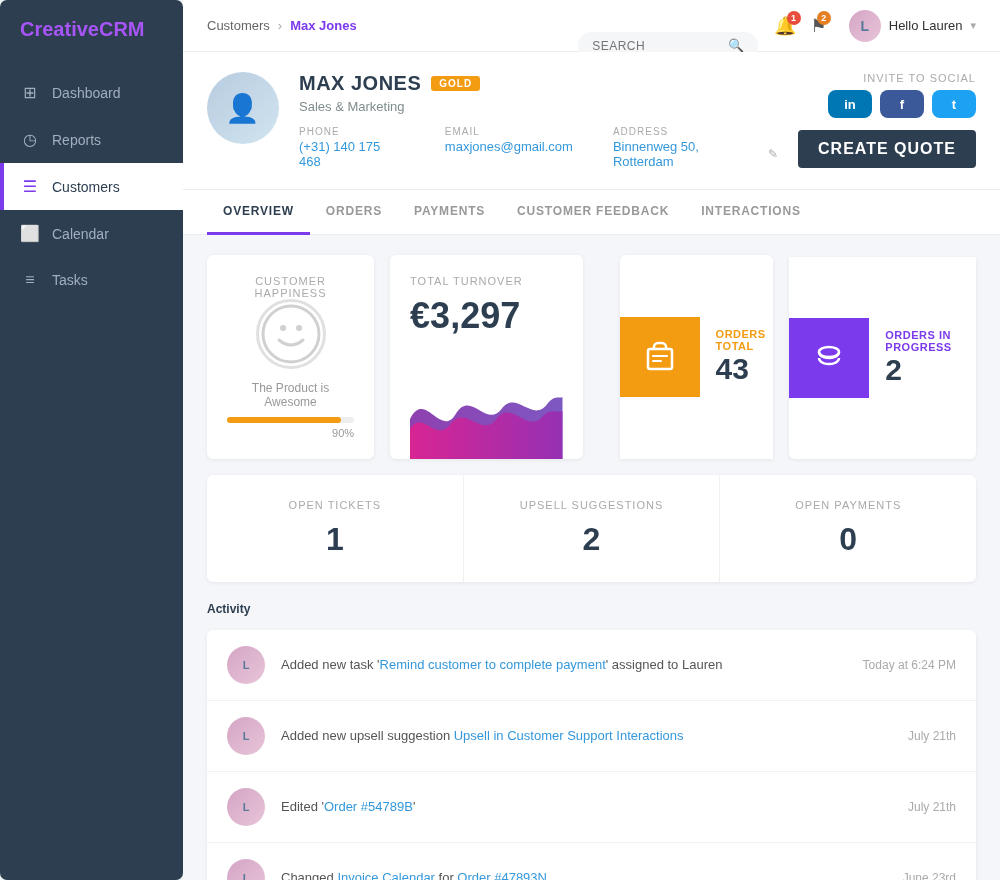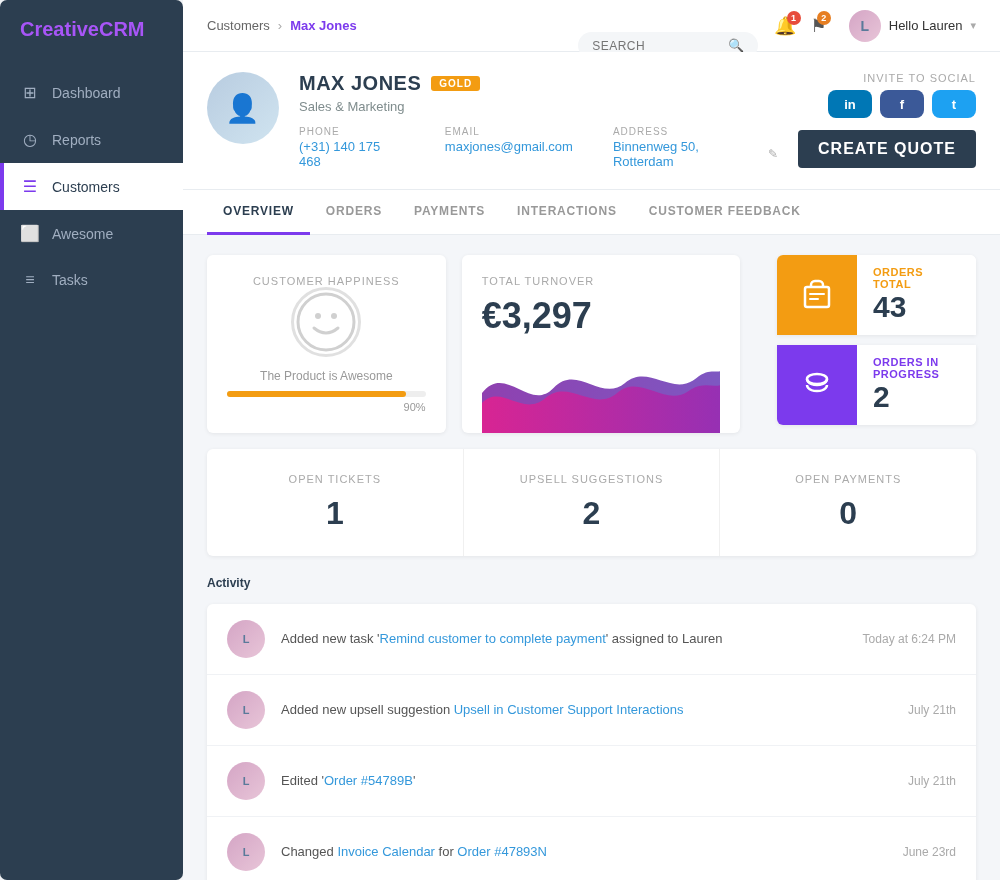--- a/index.html
+++ b/index.html
@@ -227,21 +227,21 @@
     .progress-bar-container { height: 6px; background: #eee; border-radius: 3px; margin-bottom: 4px; }
     .progress-bar-fill { height: 100%; background: #f39c12; border-radius: 3px; }
     .progress-value { font-size: 11px; color: #999; text-align: right; }
 
     
     .turnover-card { flex: 1.2; padding: 20px 20px 0; display: flex; flex-direction: column; }
     .turnover-amount { font-size: 36px; font-weight: 700; color: #2c3e50; margin: 8px 0 0; }
     .wave-chart { height: 90px; margin-top: auto; position: relative; overflow: hidden; }
 
     
-    .orders-stack { display: flex; flex-direction: column; gap: 8px; flex: 0 0 220px; padding-left: 21px; }
+    .orders-stack { display: flex; flex-direction: row; gap: 16px; flex: 0 0 220px; padding-left: 21px; }
     .orders-card {
       display: flex;
       align-items: center;
       overflow: hidden;
     }
     .orders-card-top { border-radius: 6px 6px 0 0; }
     .orders-card-bottom { border-radius: 0 0 6px 6px; }
     .orders-icon-box {
       width: 80px; height: 80px;
       display: flex; align-items: center; justify-content: center;
@@ -316,21 +316,21 @@
     <div class="sidebar-item">
       <span class="sidebar-icon">◷</span>
       <span>Reports</span>
     </div>
     <div class="sidebar-item active">
       <span class="sidebar-icon">☰</span>
       <span>Customers</span>
     </div>
     <div class="sidebar-item">
       <span class="sidebar-icon">⬜</span>
-      <span>Awesome</span>
+      <span>Calendar</span>
     </div>
     <div class="sidebar-item">
       <span class="sidebar-icon">≡</span>
       <span>Tasks</span>
     </div>
   </nav>
 </div>
 
 <div id="main">
 
@@ -401,22 +401,22 @@
         </div>
       </div>
       <button id="create-quote-btn">CREATE QUOTE</button>
     </div>
   </div>
 
   <div id="tabs">
     <div class="tab active">OVERVIEW</div>
     <div class="tab">ORDERS</div>
     <div class="tab">PAYMENTS</div>
+    <div class="tab">CUSTOMER FEEDBACK</div>
     <div class="tab">INTERACTIONS</div>
-    <div class="tab">CUSTOMER FEEDBACK</div>
   </div>
 
   <div id="dashboard-content">
 
     <div class="stats-row">
 
       <div class="card happiness-card">
         <div class="card-title">CUSTOMER HAPPINESS</div>
         <div class="smiley">
           <svg width="60" height="60" viewBox="0 0 60 60">

